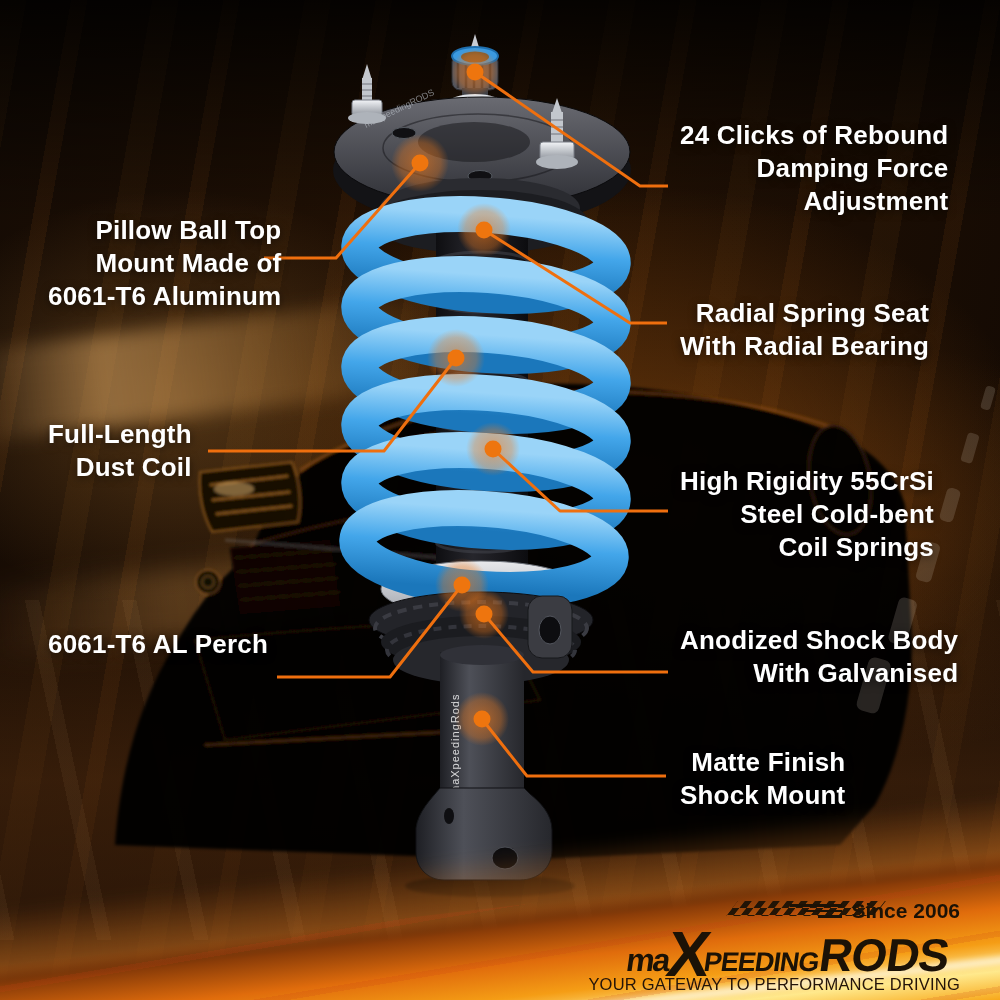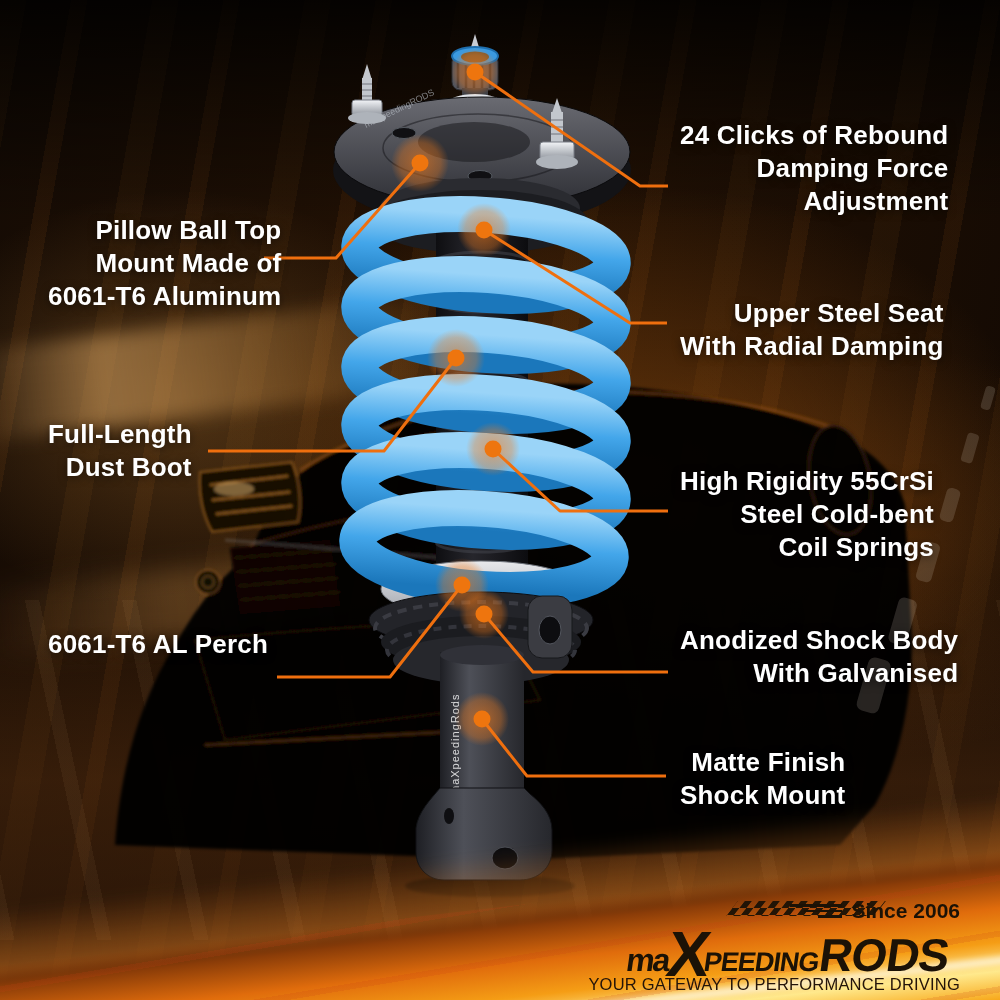--- a/index.html
+++ b/index.html
@@ -321,34 +321,34 @@
   <div class="swoosh-glow"></div>
   <div class="swoosh"></div>
 
   <div class="callout" style="left:48px;top:214px">
     <span>Pillow Ball Top</span>
     <span>Mount Made of</span>
     <span>6061-T6 Aluminum</span>
   </div>
   <div class="callout" style="left:48px;top:418px">
     <span>Full-Length</span>
-    <span>Dust Boot</span>
+    <span>Dust Coil</span>
   </div>
   <div class="callout" style="left:48px;top:628px">
     <span>6061-T6 AL Perch</span>
   </div>
 
   <div class="callout" style="left:680px;top:119px">
     <span>24 Clicks of Rebound</span>
     <span>Damping Force</span>
     <span>Adjustment</span>
   </div>
   <div class="callout" style="left:680px;top:297px">
-    <span>Upper Steel Seat</span>
-    <span>With Radial Damping</span>
+    <span>Radial Spring Seat</span>
+    <span>With Radial Bearing</span>
   </div>
   <div class="callout" style="left:680px;top:465px">
     <span>High Rigidity 55CrSi</span>
     <span>Steel Cold-bent</span>
     <span>Coil Springs</span>
   </div>
   <div class="callout" style="left:680px;top:624px">
     <span>Anodized Shock Body</span>
     <span>With Galvanised</span>
   </div>

